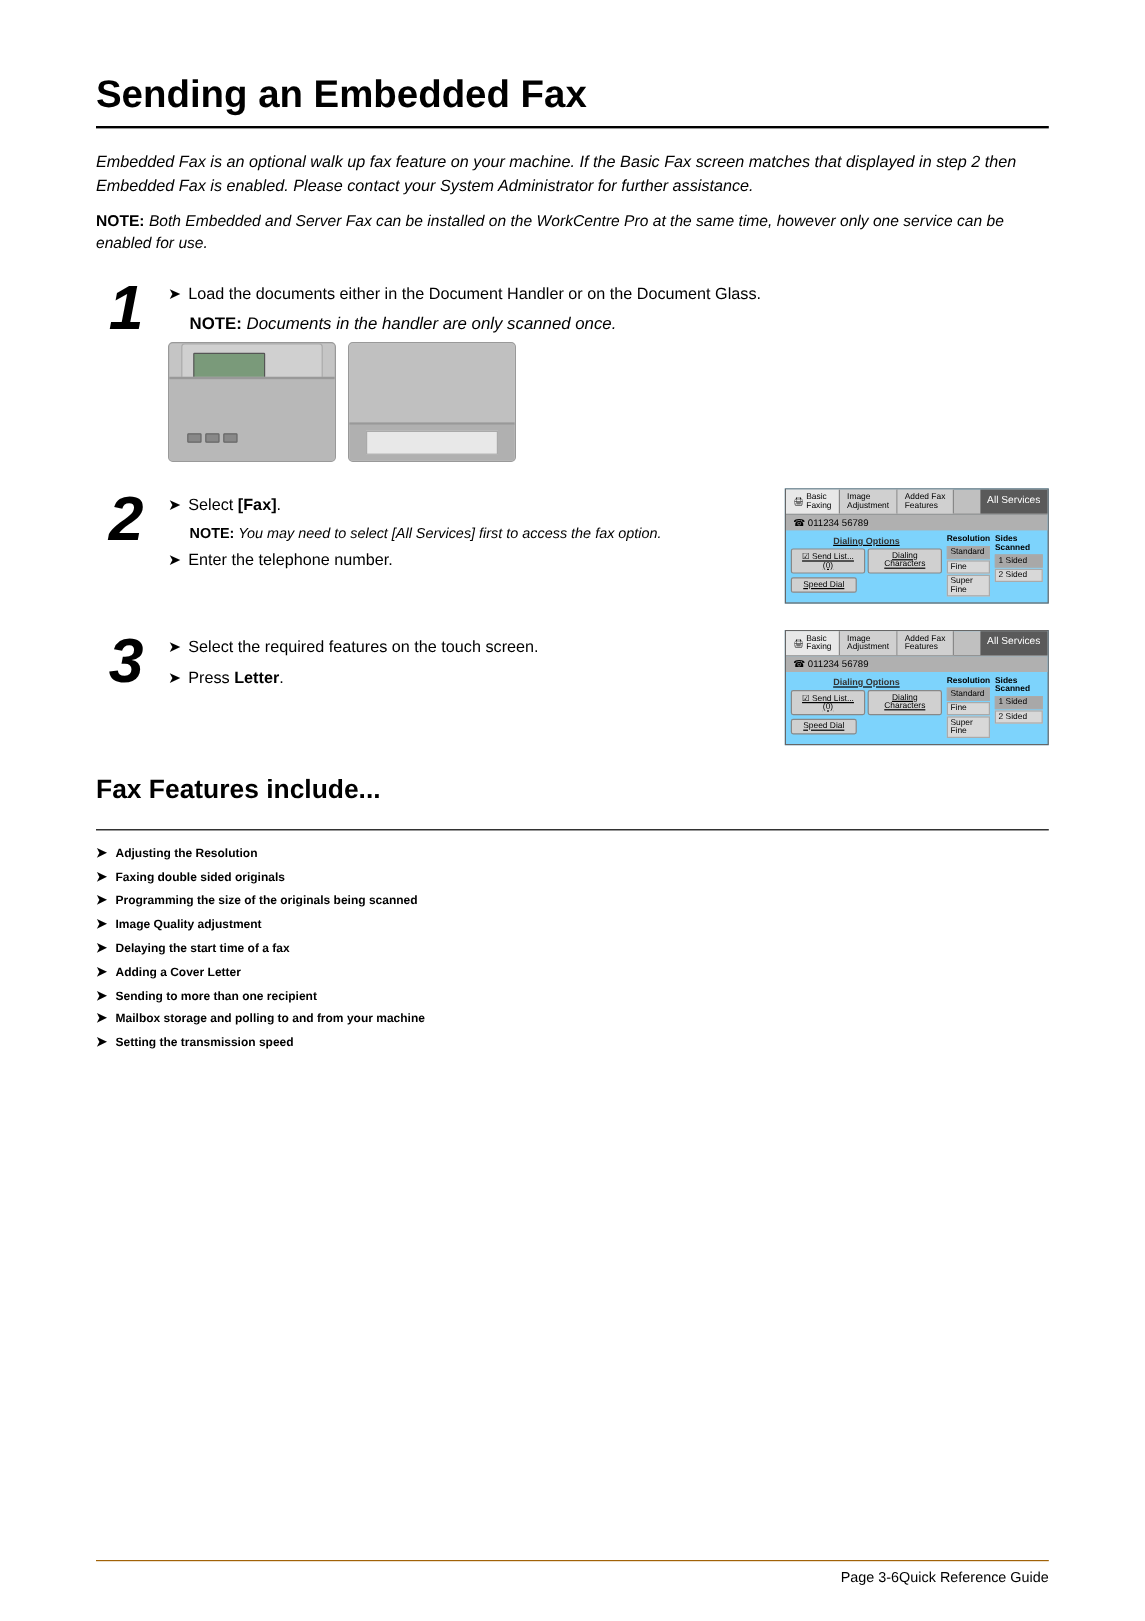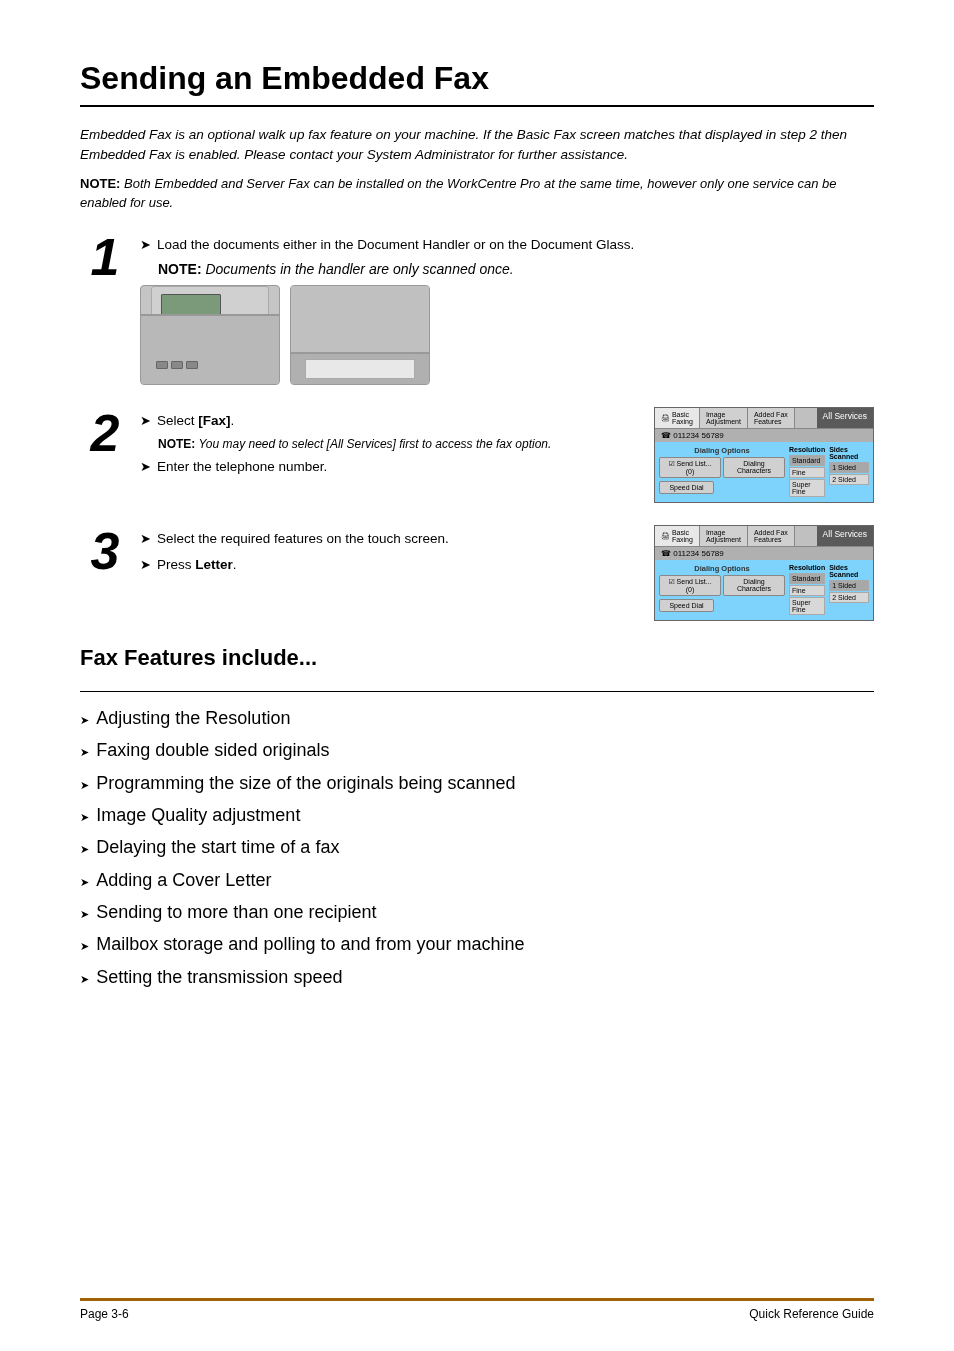--- a/index.html
+++ b/index.html
@@ -115,20 +115,21 @@
       font-size: 8px;
       font-weight: normal;
     }
     .ui-body {
       display: flex;
       padding: 4px;
       gap: 4px;
     }
     .ui-left-col {
       flex: 1;
+      text-decoration: underline;
     }
     .ui-right-col {
       width: 80px;
     }
     .ui-section-label {
       font-size: 7.5px;
       font-weight: bold;
       text-align: center;
       color: #333;
       margin-bottom: 2px;
@@ -201,38 +202,39 @@
     }
     .features-title {
       font-size: 22px;
       font-weight: bold;
       margin-bottom: 10px;
       border-bottom: 1px solid #000;
       padding-bottom: 20px;
     }
     .features-list {
       list-style: none;
-      font-size: 18px;
+      font-size: 10px;
       line-height: 1.8;
+      font-weight: bold;
     }
     .features-list li::before {
       content: '➤ ';
       font-size: 11px;
       margin-right: 4px;
     }
 
     
     .page-footer {
       position: absolute;
       bottom: 30px;
       left: 80px;
       right: 80px;
       display: flex;
-      justify-content: space-between;
-      border-top: 3px solid #a16207;
+      justify-content: flex-end;
+      border-top: 1px solid #a16207;
       padding-top: 6px;
       font-size: 12px;
     }
 
     .machine-img {
       width: 140px;
       height: 100px;
       background: #c5c5c5;
       border: 1px solid #999;
       border-radius: 4px;

